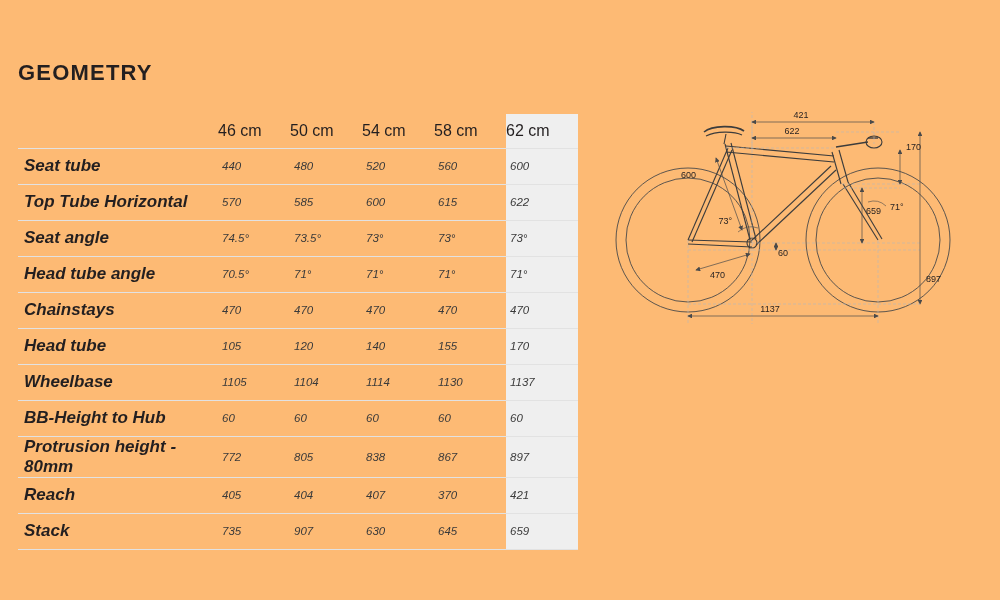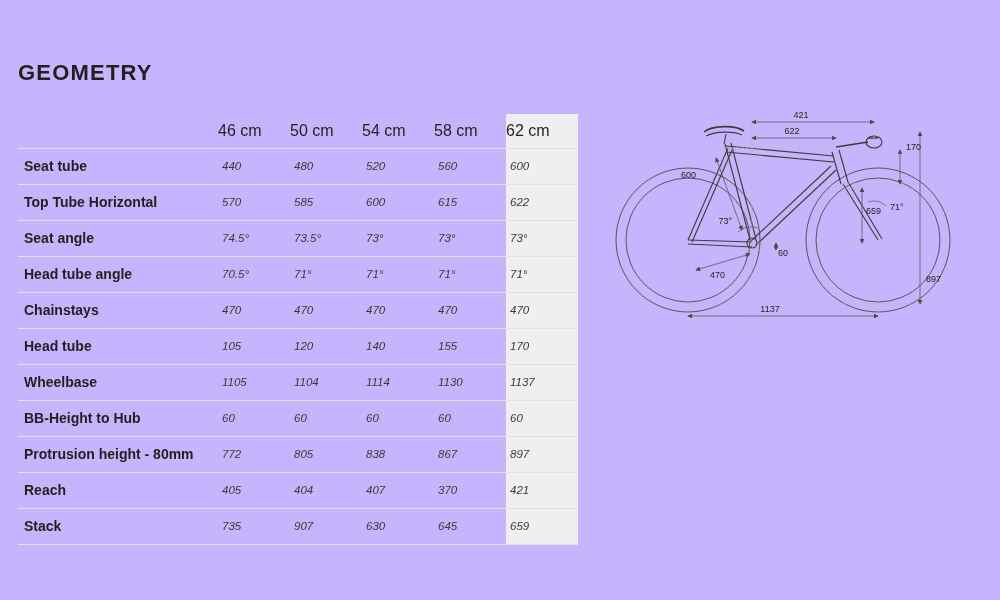--- a/index.html
+++ b/index.html
@@ -7,21 +7,21 @@
     margin: 0; padding: 0;
     width: 1000px; height: 600px;
     background: #ffffff;
     font-family: "Liberation Sans", sans-serif;
     color: #231f20;
     overflow: hidden;
   }
   #page {
     position: relative;
     width: 1000px; height: 600px;
-    background: #c4b5fd;
+    background: #fdba74;
   }
 
   
   .title {
     position: absolute;
     left: 18px; top: 60px;
     font-size: 22px;
     font-weight: bold;
     letter-spacing: 1.2px;
     color: #231f20;
@@ -49,21 +49,22 @@
     height: 34px;
     border-bottom: 1px solid #e2e2e2;
     color: #231f20;
     font-size: 16px;
   }
   .geo-table thead th.c-head-label { border-bottom: 1px solid #e2e2e2; }
   .geo-table .rowlabel {
     font-weight: bold;
     padding-left: 6px;
     color: #231f20;
-    font-size: 14px;
+    font-size: 17px;
+    font-style: italic;
   }
   .geo-table .val { padding-left: 4px; color: #3a3a3a; font-style: italic; }
   .geo-table .hi  { background: #efefef; }
   .geo-table thead th.hi { background: #efefef; }
   .geo-table tbody tr:last-child td { border-bottom: 1px solid #e2e2e2; }
 
   
   .drawing {
     position: absolute;
     left: 600px; top: 92px;

